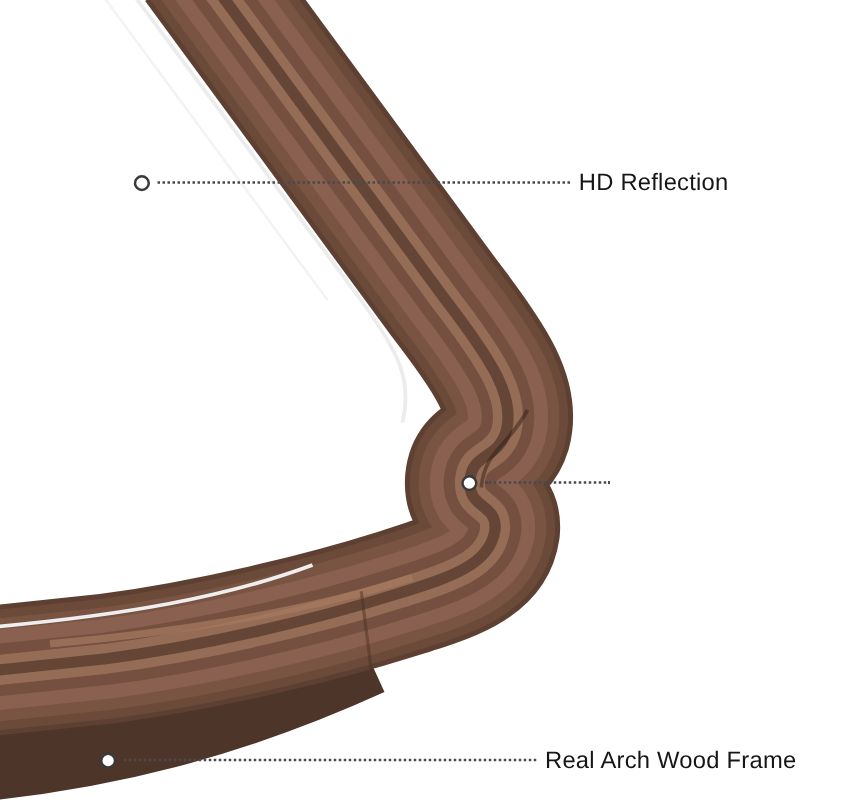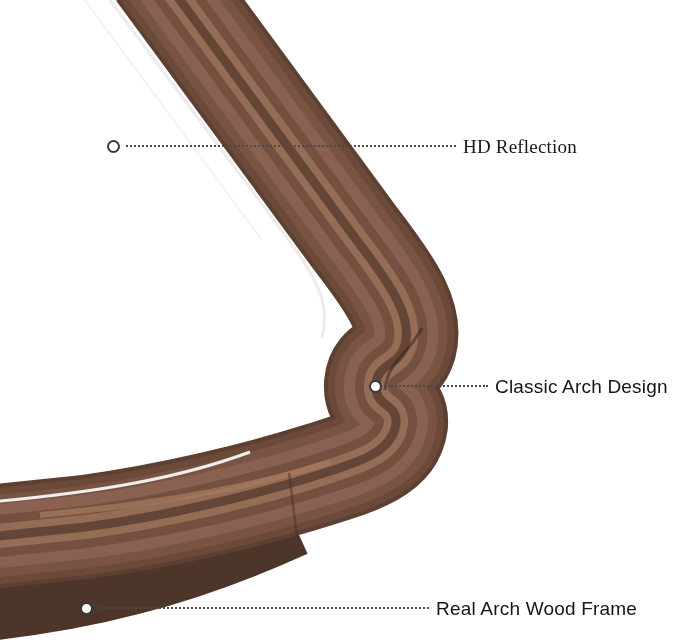--- a/index.html
+++ b/index.html
@@ -75,30 +75,29 @@
 
     <path d="M 289 473 L 297 536" fill="none" stroke="rgba(70,45,32,0.45)" stroke-width="2.5"></path>
 
     <g>
       <path d="M 95 -20 L 285 235 C 320 282 330 305 322 338" fill="none" stroke="#ececec" stroke-width="3"></path>
       <path d="M 70 -20 L 262 240" fill="none" stroke="#f3f3f3" stroke-width="2"></path>
       <path d="M 250 452 C 180 478 100 492 -10 502" fill="none" stroke="#eeeeee" stroke-width="3"></path>
     </g>
   </svg>
 
-  <div class="annotation" style="left:107px; top:136px;font-family:Liberation Serif, serif;">
+  <div class="annotation" style="left:107px; top:136px;">
     <span class="dot"></span>
     <span class="leader" style="width:330px"></span>
     <span class="label">HD Reflection</span>
   </div>
 
   <div class="annotation" style="left:369px; top:376px;">
     <span class="dot"></span>
     <span class="leader" style="width:100px"></span>
-    <span class="label">Classic Arch Design</span>
   </div>
 
   <div class="annotation" style="left:80px; top:598px;">
     <span class="dot"></span>
     <span class="leader" style="width:330px"></span>
     <span class="label">Real Arch Wood Frame</span>
   </div>
 
 </div>
 

